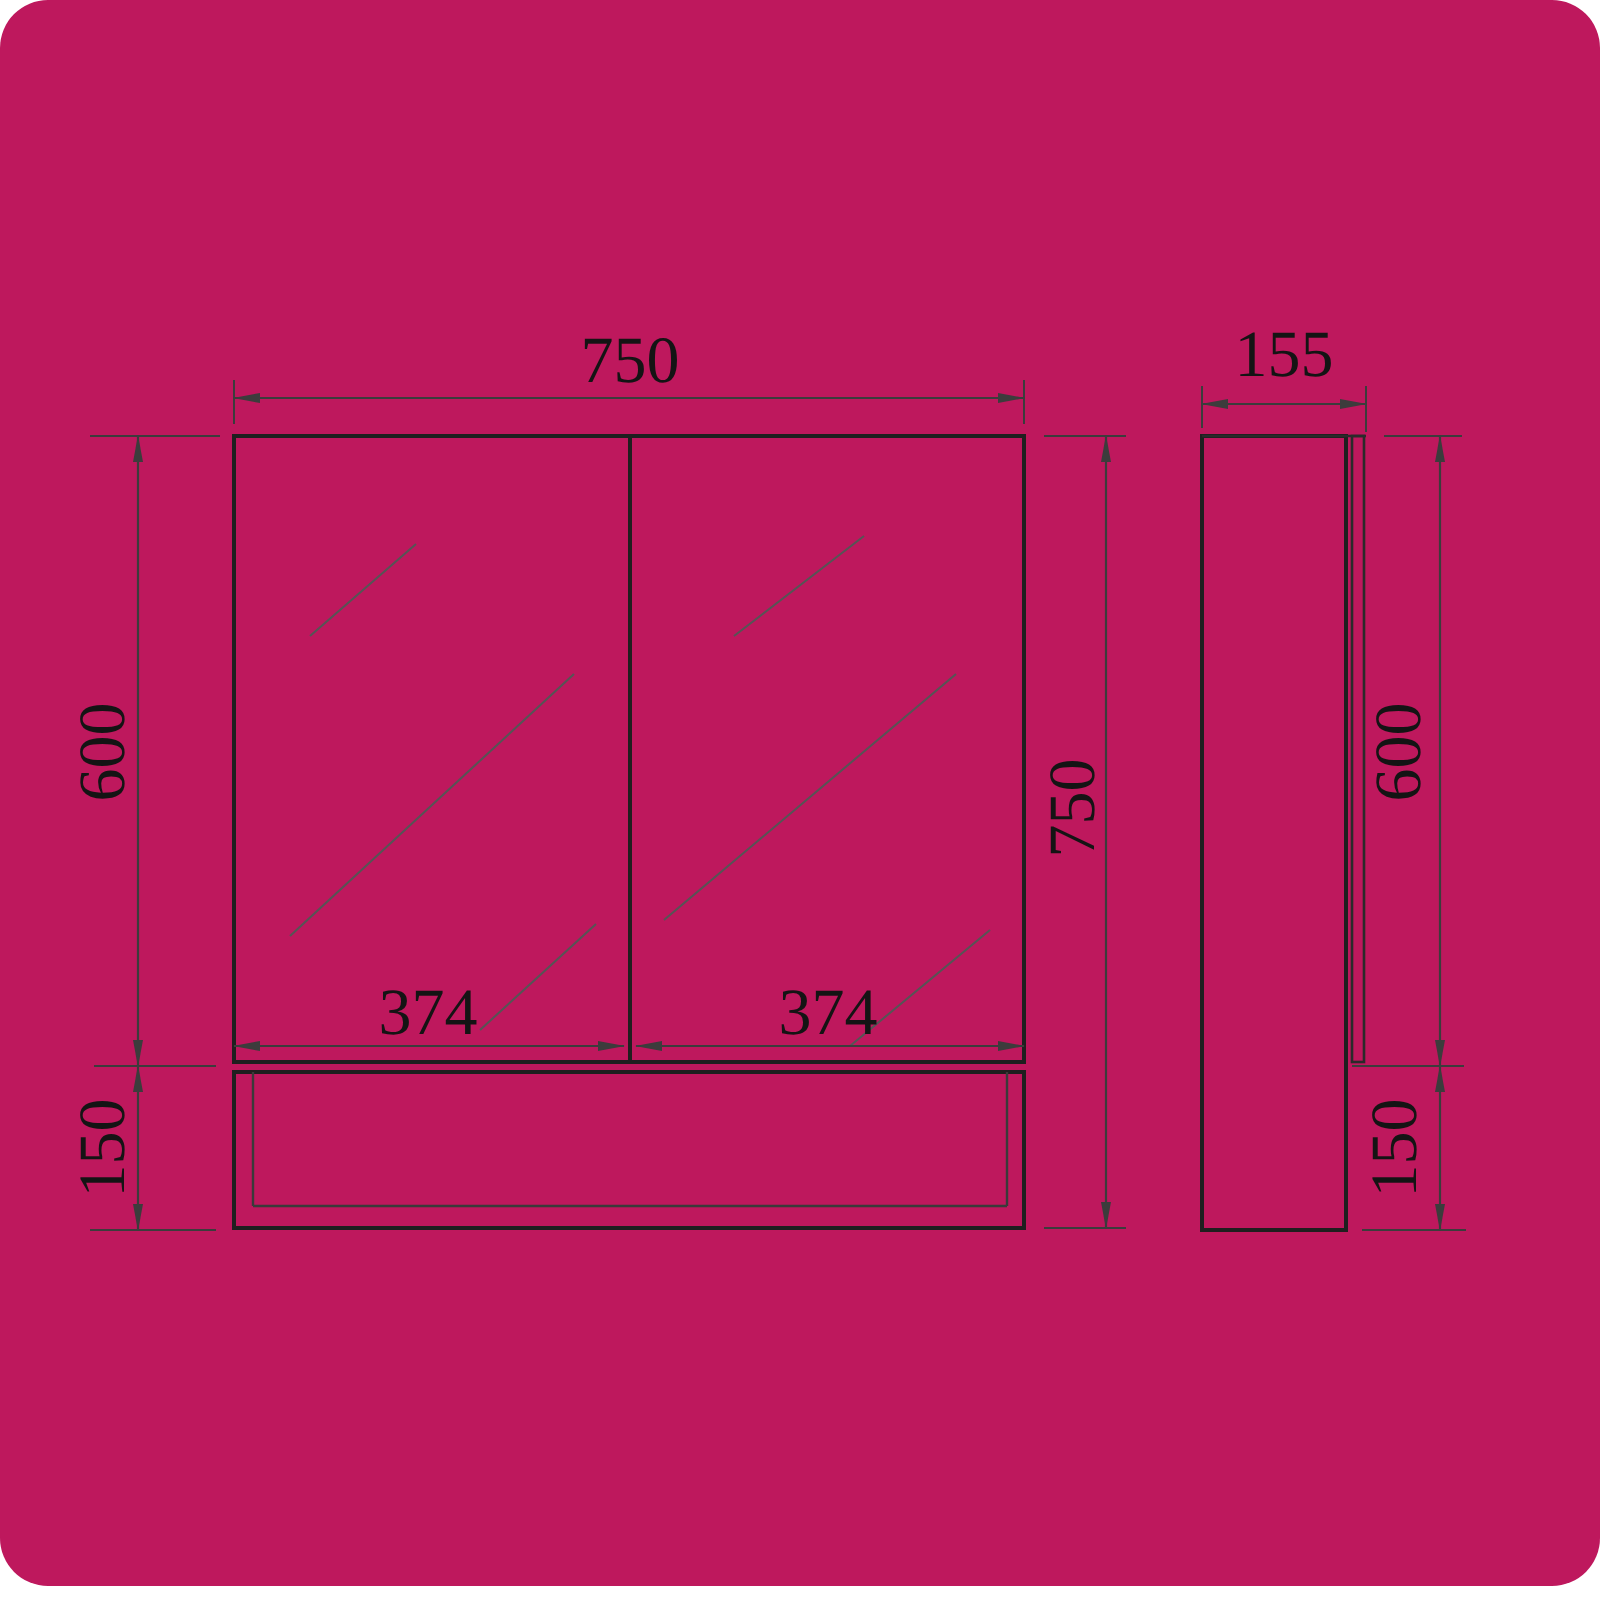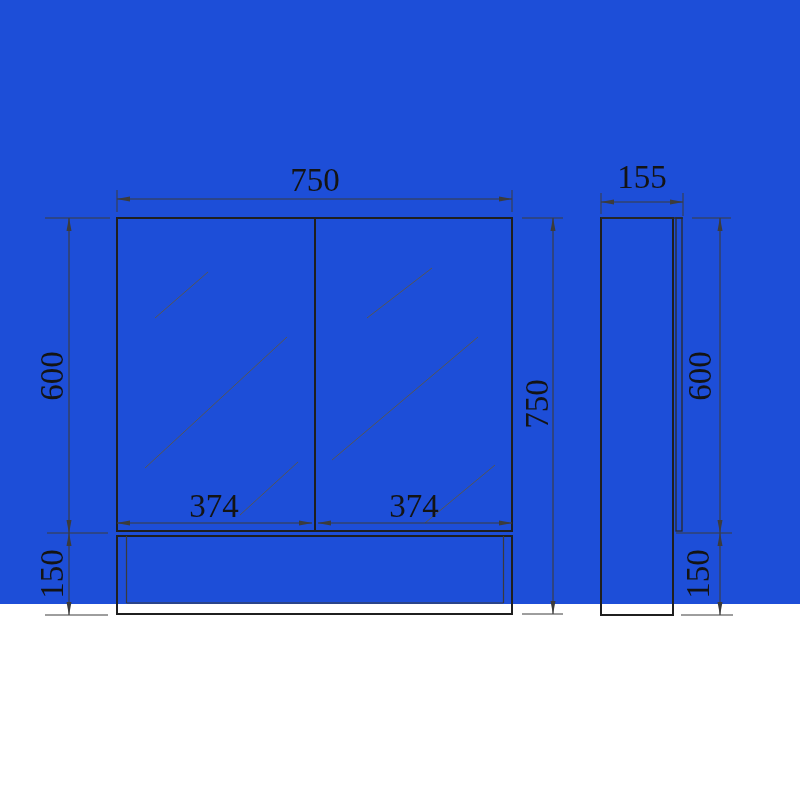--- a/index.html
+++ b/index.html
@@ -7,22 +7,23 @@
     padding: 0;
     background: #ffffff;
     width: 800px;
     height: 800px;
     overflow: hidden;
     font-family: "Liberation Serif", serif;
   }
   .canvas {
     position: relative;
     width: 800px;
-    height: 604px;
-    background: #1d4ed8;
+    height: 793px;
+    background: #be185d;
+    border-radius: 24px;
   }
   svg { display: block; }
   .outline {
     fill: none;
     stroke: #1f1f1f;
     stroke-width: 2;
   }
   .thin-edge {
     fill: none;
     stroke: #2a2a2a;

